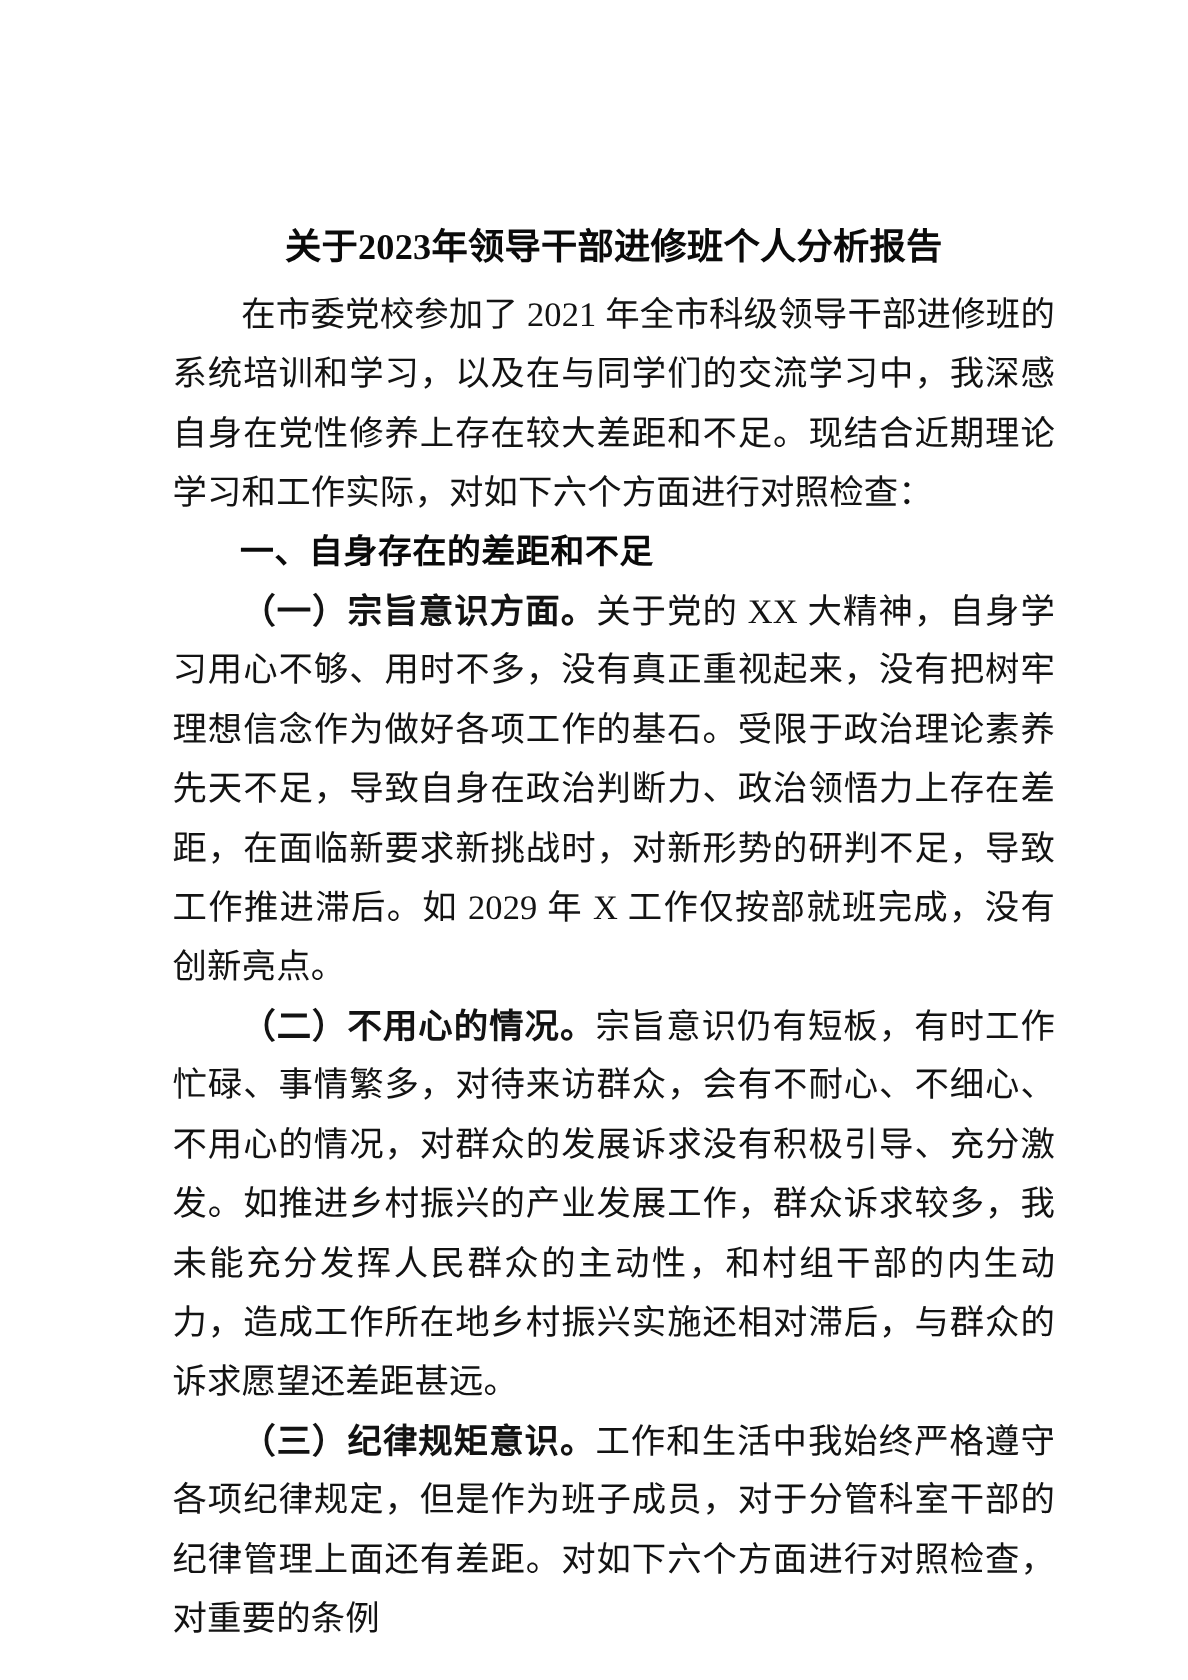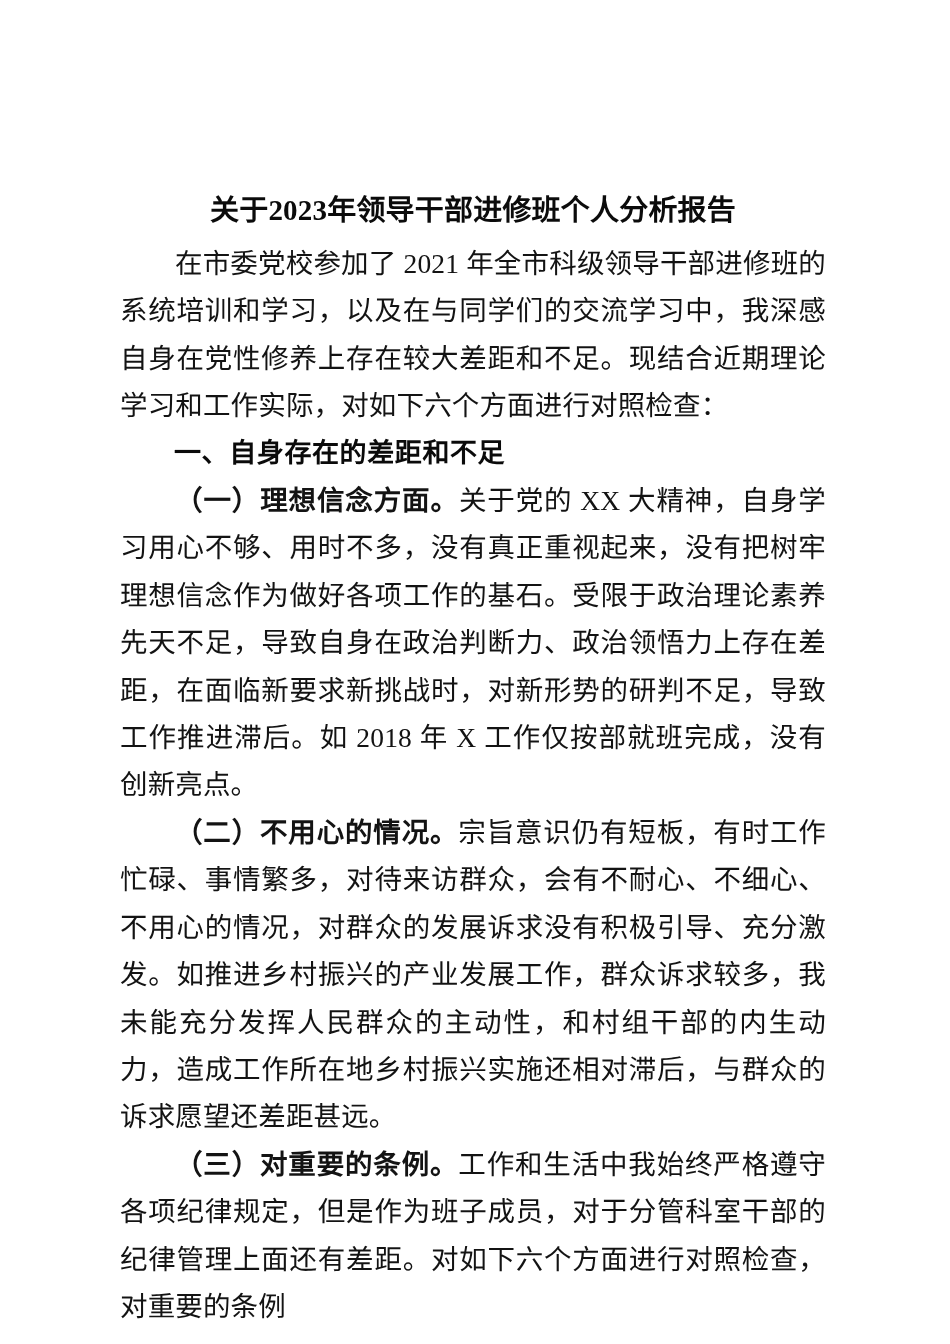--- a/index.html
+++ b/index.html
@@ -15,24 +15,23 @@
     height: 1344px;
     margin: 0 auto;
     background: #ffffff;
     overflow: hidden;
     box-sizing: border-box;
   }
 
   
   .doc-body {
     position: absolute;
-    left: 120px;
+    left: 138px;
     top: 176px;
     width: 706px;
-    margin-top: 12px;
   }
 
   .doc-title {
     font-family: "Liberation Serif", "DejaVu Serif", serif;
     font-weight: bold;
     font-size: 29px;
     line-height: 44px;
     text-align: center;
     color: #0b0b0b;
     letter-spacing: 0.2px;
@@ -77,21 +76,21 @@
 <div class="page">
 
   <div class="doc-body">
 
     <h1 class="doc-title">关于2023年领导干部进修班个人分析报告</h1>
 
     <p class="para">在市委党校参加了 2021 年全市科级领导干部进修班的系统培训和学习，以及在与同学们的交流学习中，我深感自身在党性修养上存在较大差距和不足。现结合近期理论学习和工作实际，对如下六个方面进行对照检查：</p>
 
     <p class="heading">一、自身存在的差距和不足</p>
 
-    <p class="para"><span class="lead">（一）理想信念方面。</span><span>关于党的 XX 大精神，自身学习用心不够、用时不多，没有真正重视起来，没有把树牢理想信念作为做好各项工作的基石。受限于政治理论素养先天不足，导致自身在政治判断力、政治领悟力上存在差距，在面临新要求新挑战时，对新形势的研判不足，导致工作推进滞后。如 2018 年 X 工作仅按部就班完成，没有创新亮点。</span></p>
+    <p class="para"><span class="lead">（一）宗旨意识方面。</span><span>关于党的 XX 大精神，自身学习用心不够、用时不多，没有真正重视起来，没有把树牢理想信念作为做好各项工作的基石。受限于政治理论素养先天不足，导致自身在政治判断力、政治领悟力上存在差距，在面临新要求新挑战时，对新形势的研判不足，导致工作推进滞后。如 2029 年 X 工作仅按部就班完成，没有创新亮点。</span></p>
 
     <p class="para"><span class="lead">（二）不用心的情况。</span><span>宗旨意识仍有短板，有时工作忙碌、事情繁多，对待来访群众，会有不耐心、不细心、不用心的情况，对群众的发展诉求没有积极引导、充分激发。如推进乡村振兴的产业发展工作，群众诉求较多，我未能充分发挥人民群众的主动性，和村组干部的内生动力，造成工作所在地乡村振兴实施还相对滞后，与群众的诉求愿望还差距甚远。</span></p>
 
-    <p class="para"><span class="lead">（三）对重要的条例。</span><span>工作和生活中我始终严格遵守各项纪律规定，但是作为班子成员，对于分管科室干部的纪律管理上面还有差距。对如下六个方面进行对照检查，对重要的条例</span></p>
+    <p class="para"><span class="lead">（三）纪律规矩意识。</span><span>工作和生活中我始终严格遵守各项纪律规定，但是作为班子成员，对于分管科室干部的纪律管理上面还有差距。对如下六个方面进行对照检查，对重要的条例</span></p>
 
   </div>
 
 </div>
 
 </body></html>

